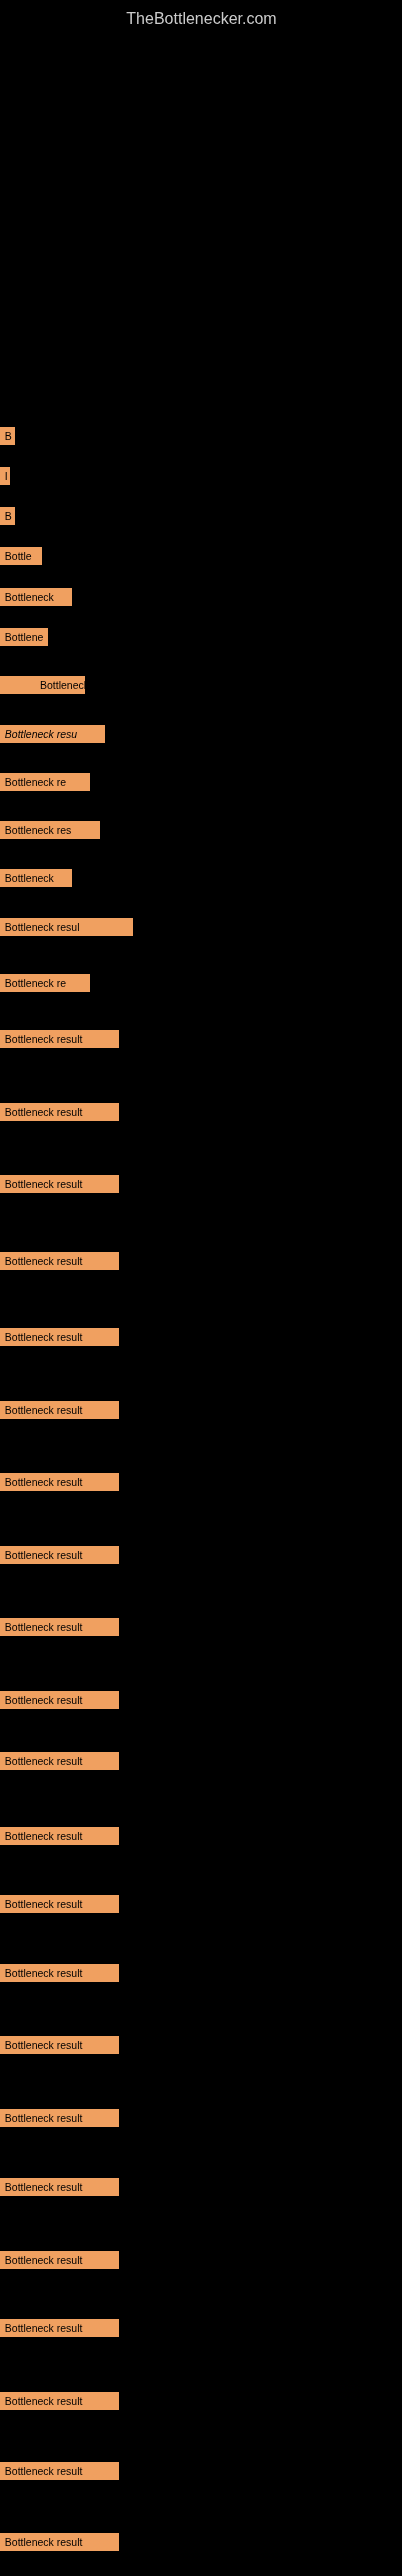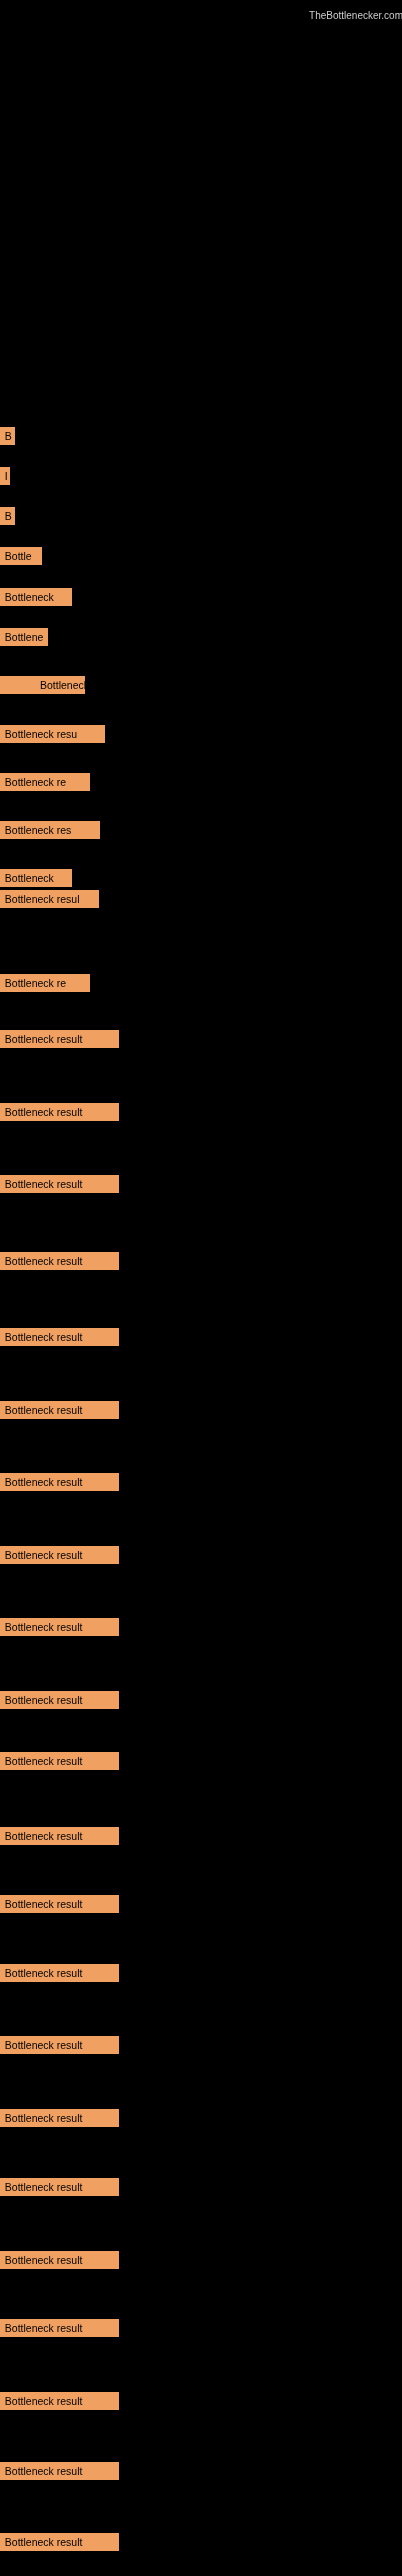--- a/index.html
+++ b/index.html
@@ -8,23 +8,23 @@
       box-sizing: border-box;
     }
     body {
       background-color: #000000;
       width: 403px;
       min-height: 2576px;
       font-family: Arial, sans-serif;
       position: relative;
     }
     .site-title {
-      text-align: right;
+      text-align: center;
       color: #cccccc;
-      font-size: 10px;
+      font-size: 16px;
       padding: 6.4px 0;
       position: absolute;
       top: 4px;
       left: 0;
       right: 0;
     }
     .bottleneck-item {
       position: absolute;
       left: 0;
       background-color: #f0a060;
@@ -41,25 +41,25 @@
 
 <div class="site-title">TheBottlenecker.com</div>
 
 <div class="bottleneck-item" style="top: 427px; width: 14.5px;">B</div>
 <div class="bottleneck-item" style="top: 467px; width: 9.7px;">I</div>
 <div class="bottleneck-item" style="top: 507px; width: 14.5px;">B</div>
 <div class="bottleneck-item" style="top: 547px; width: 42px;">Bottle</div>
 <div class="bottleneck-item" style="top: 588px; width: 72px;">Bottleneck</div>
 <div class="bottleneck-item" style="top: 628px; width: 48px;">Bottlene</div>
 <div class="bottleneck-item" style="top: 676px; width: 85px; padding-left: 40px;">Bottleneck r</div>
-<div class="bottleneck-item" style="top: 725px; width: 105px;">Bottleneck resu</div>
+<div class="bottleneck-item" style="top: 725px; width: 105px; font-style: italic;">Bottleneck resu</div>
 <div class="bottleneck-item" style="top: 773px; width: 90px;">Bottleneck re</div>
 <div class="bottleneck-item" style="top: 821px; width: 100px;">Bottleneck res</div>
 <div class="bottleneck-item" style="top: 869px; width: 72px;">Bottleneck</div>
-<div class="bottleneck-item" style="top: 890px; width: 99px;">Bottleneck resul</div>
+<div class="bottleneck-item" style="top: 918px; width: 133px;">Bottleneck resul</div>
 <div class="bottleneck-item" style="top: 974px; width: 90px;">Bottleneck re</div>
 <div class="bottleneck-item" style="top: 1030px; width: 119px;">Bottleneck result</div>
 <div class="bottleneck-item" style="top: 1103px; width: 119px;">Bottleneck result</div>
 <div class="bottleneck-item" style="top: 1175px; width: 119px;">Bottleneck result</div>
 <div class="bottleneck-item" style="top: 1252px; width: 119px;">Bottleneck result</div>
 <div class="bottleneck-item" style="top: 1328px; width: 119px;">Bottleneck result</div>
 <div class="bottleneck-item" style="top: 1401px; width: 119px;">Bottleneck result</div>
 <div class="bottleneck-item" style="top: 1473px; width: 119px;">Bottleneck result</div>
 <div class="bottleneck-item" style="top: 1546px; width: 119px;">Bottleneck result</div>
 <div class="bottleneck-item" style="top: 1618px; width: 119px;">Bottleneck result</div>

